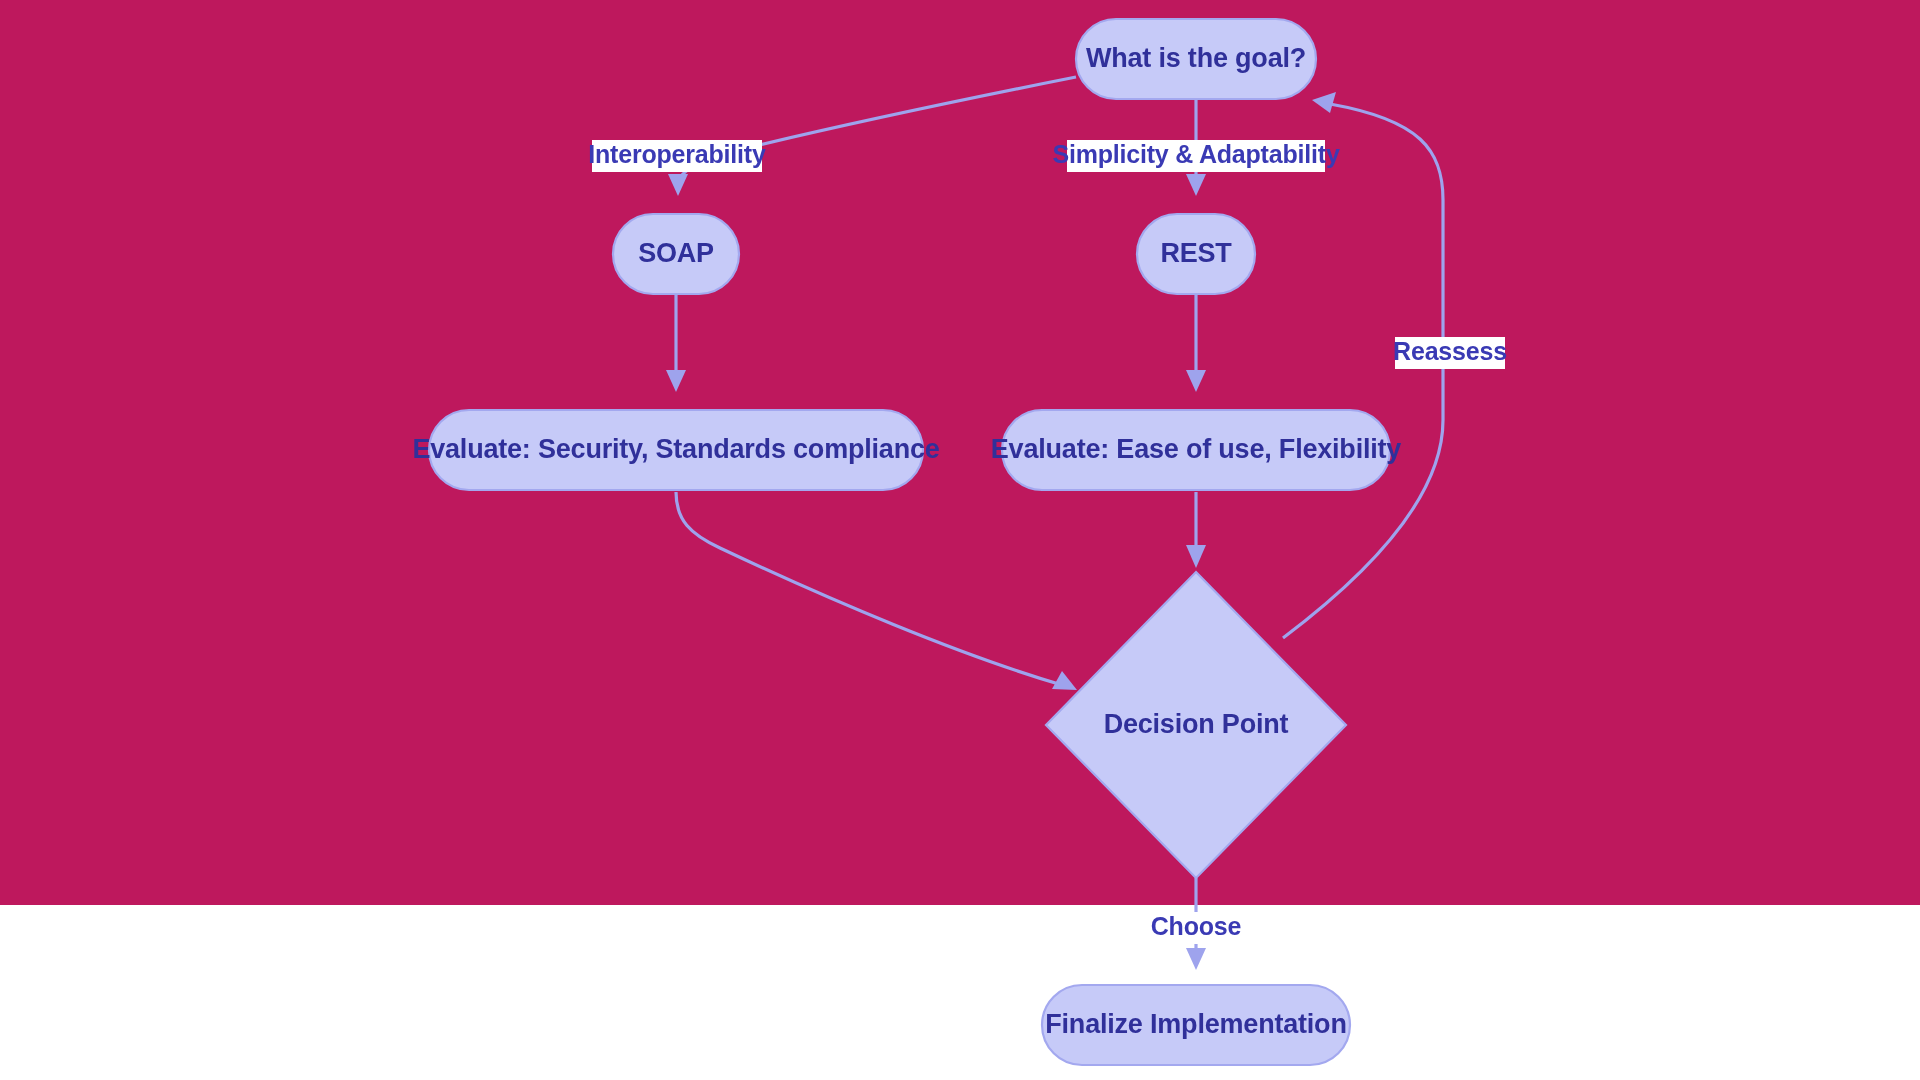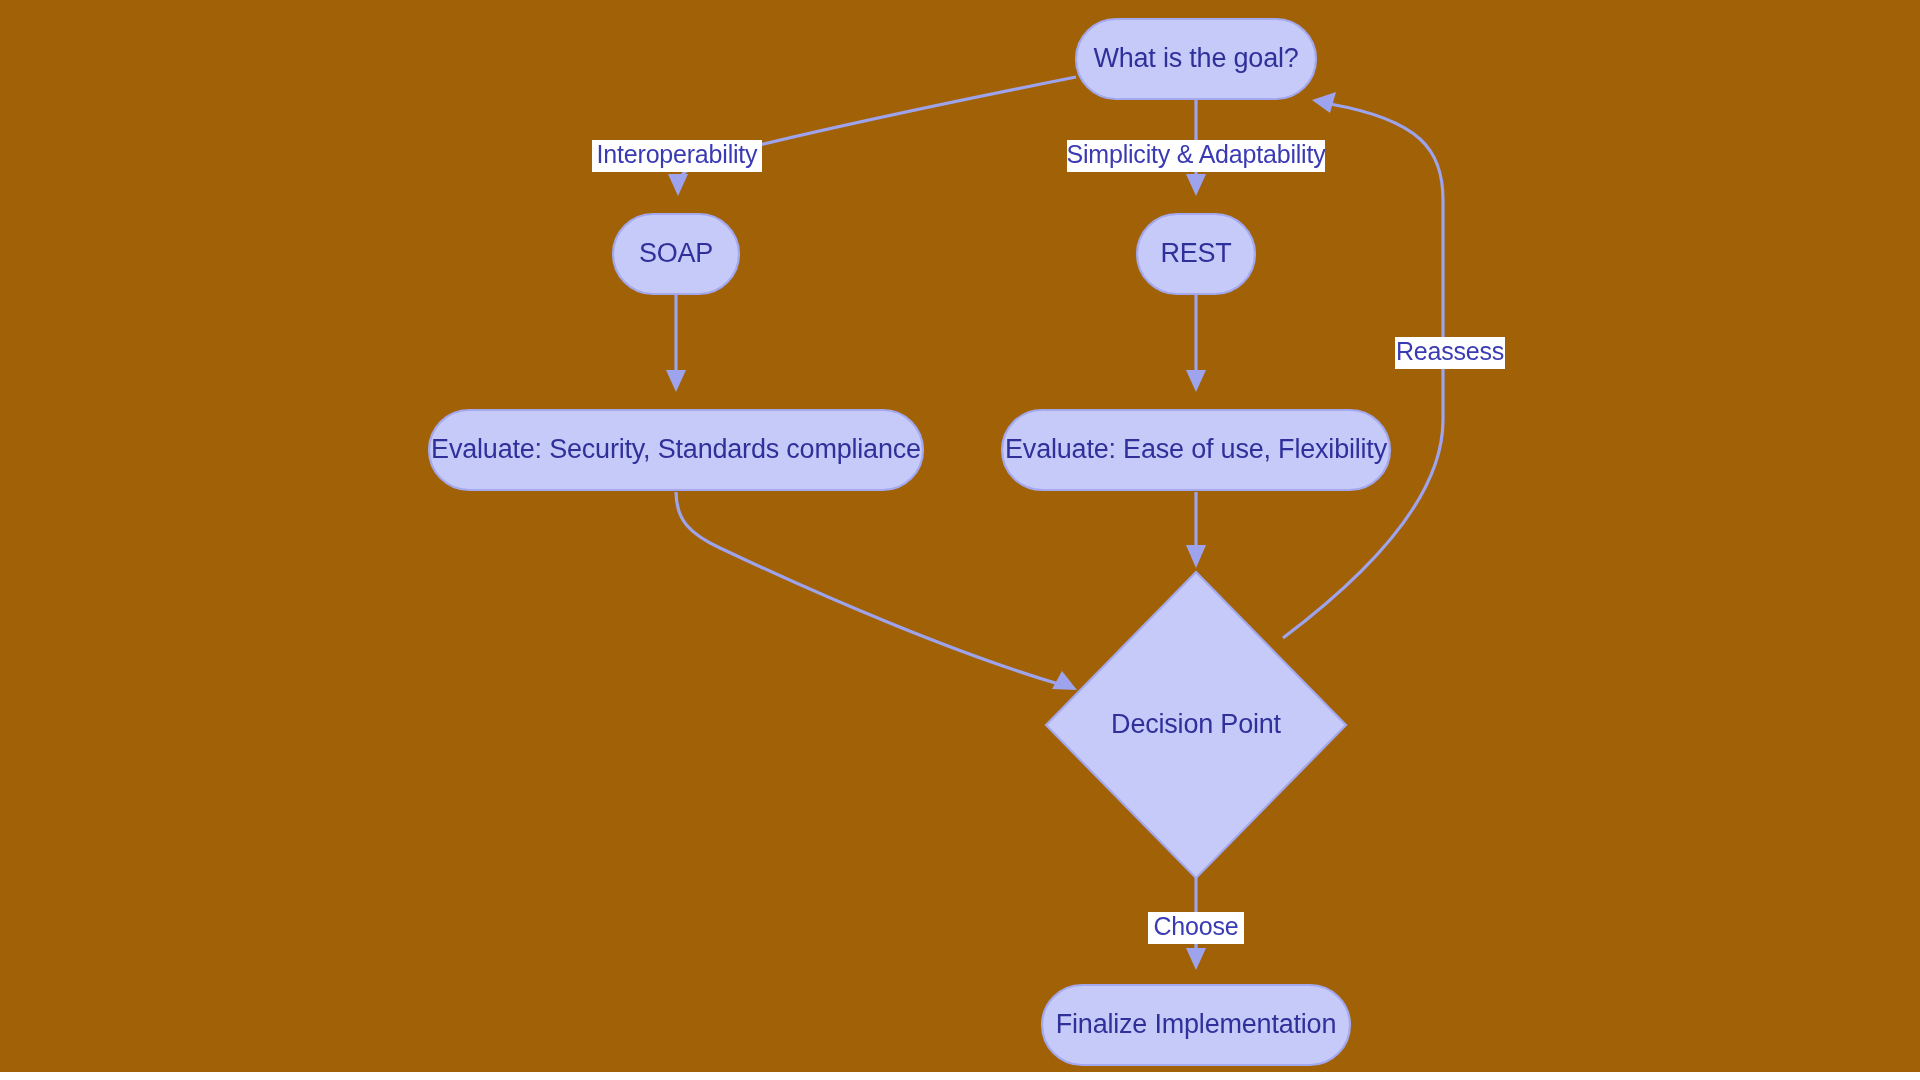--- a/index.html
+++ b/index.html
@@ -10,22 +10,23 @@
   }
   body {
     width: 1920px;
     height: 1080px;
     overflow: hidden;
     font-family: "Liberation Sans", "DejaVu Sans", sans-serif;
   }
   #canvas {
     position: relative;
     width: 1920px;
-    height: 1072px;
-    background: #a16207;
+    height: 905px;
+    background: #be185d;
+    font-weight: bold;
   }
   #flow-svg {
     position: absolute;
     top: 0;
     left: 0;
     width: 1920px;
     height: 1080px;
     display: block;
   }
   .node-shape {

